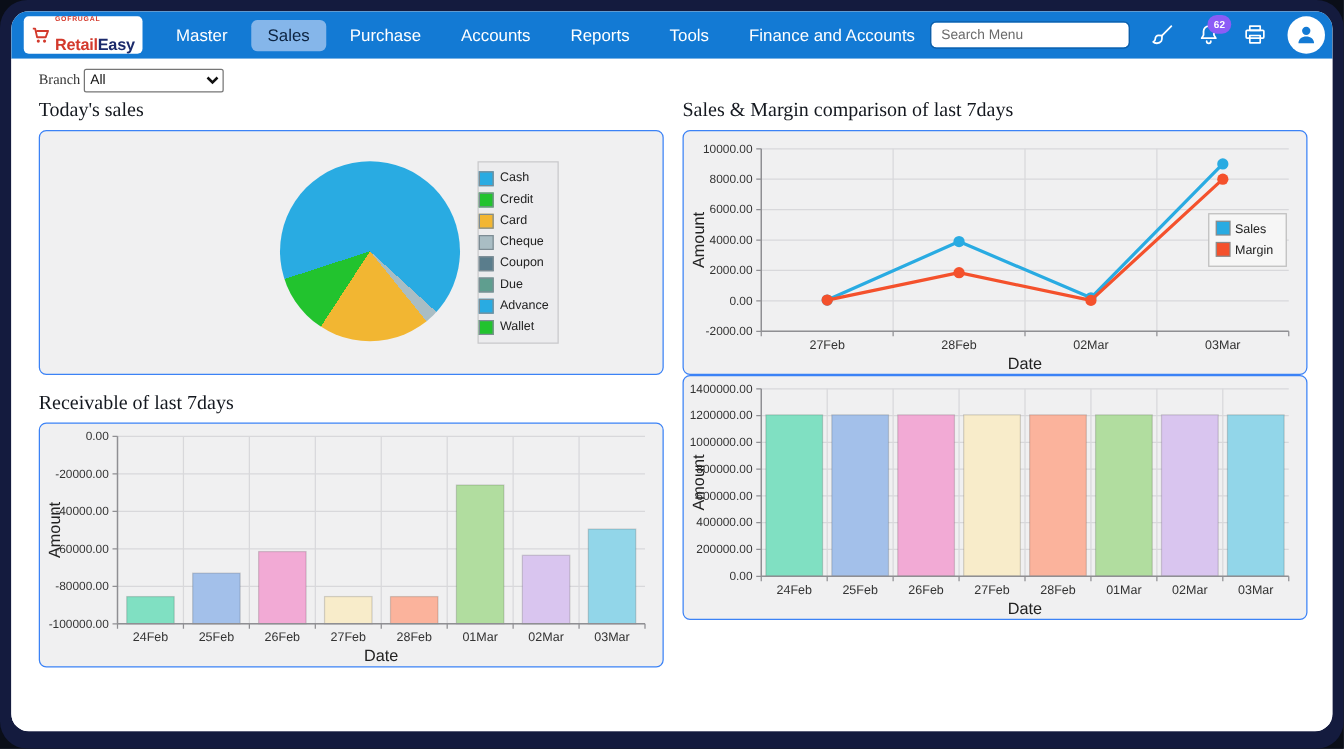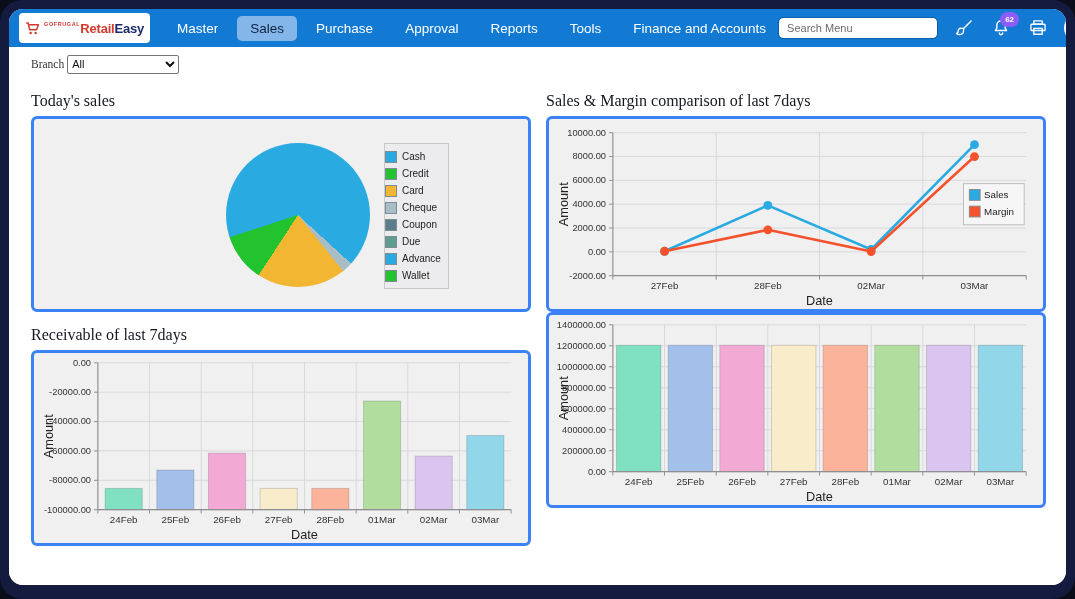--- a/index.html
+++ b/index.html
@@ -5,21 +5,21 @@
   html,body{margin:0;padding:0;width:1075px;height:599px;overflow:hidden;background:#0a0e18;
     font-family:"Liberation Sans",sans-serif;}
   .frame{width:1075px;height:599px;background:#141b3e;border-radius:22px;box-sizing:border-box;
     padding:9px 9px 14px 9px;}
   .window{width:100%;height:100%;background:#ffffff;border-radius:14px;overflow:hidden;
     display:flex;flex-direction:column;}
 
   
   .topnav{height:38px;background:#137ad4;display:flex;align-items:center;padding:0 12px 0 10px;flex:0 0 38px;}
   .logo{background:#ffffff;border-radius:4px;height:30px;display:flex;align-items:center;padding:0 6px;gap:4px;cursor:pointer;}
-  .logo-text{display:flex;line-height:1;}
+  .logo-text{display:flex;flex-direction:column;line-height:1;gap:9px;}
   .logo-small{font-size:5.5px;font-weight:bold;color:#d3392c;letter-spacing:.6px;}
   .logo-main{font-size:13px;font-weight:bold;letter-spacing:-.2px;}
   .logo-main .red{color:#d3392c;} .logo-main .navy{color:#1b2a6b;}
   .nav-items{display:flex;align-items:center;margin-left:14px;gap:6px;}
   .nav-item{color:#ffffff;font-size:13.5px;padding:5px 13px;border-radius:5px;cursor:pointer;white-space:nowrap;}
   .nav-item.active{background:#85b6ea;color:#0c2340;}
   .search-box{margin-left:auto;width:160px;height:20px;border:none;border-radius:4px;background:#ffffff;
     font-size:11px;padding:0 8px;color:#333;outline:1px solid #0d5ea8;}
   .search-box::placeholder{color:#6b6b6b;}
   .icon-group{display:flex;align-items:center;gap:15px;margin-left:16px;}
@@ -32,24 +32,24 @@
   .subnav{height:28px;background:#ffffff;border-bottom:2px solid #c3ddf2;display:flex;align-items:center;
     padding-left:24px;gap:31px;flex:0 0 28px;}
   .subnav-item{font-size:12.5px;color:#1e3150;cursor:pointer;white-space:nowrap;display:flex;align-items:center;gap:5px;}
   .caret{width:0;height:0;border-left:4px solid transparent;border-right:4px solid transparent;border-top:5px solid #6b7f95;display:inline-block;}
 
   
   .content{flex:1;padding:7px 22px 0 22px;background:#fff;}
   .branch-row{display:flex;align-items:center;gap:3px;height:20px;}
   .branch-label{font-family:"Liberation Serif",serif;font-size:11.5px;color:#333;}
   .branch-select{width:112px;height:19px;font-size:11px;border:1px solid #767676;border-radius:2px;background:#fff;color:#111;}
-  .grid{display:grid;grid-template-columns:500px 500px;column-gap:15px;margin-top:12px;}
+  .grid{display:grid;grid-template-columns:500px 500px;column-gap:15px;margin-top:0;}
   .section h2{margin:6px 0 6px 0;font-family:"Liberation Serif",serif;font-weight:400;font-size:16px;color:#14181f;}
   .section:nth-child(3) h2,.section:nth-child(4) h2{margin-top:14px;}
-  .panel{height:196px;background:#f0f0f1;border:3px solid #3b82f6;border-radius:6px;position:relative;box-sizing:border-box;overflow:hidden;text-decoration:underline;}
+  .panel{height:196px;background:#f0f0f1;border:1px solid #3b82f6;border-radius:6px;position:relative;box-sizing:border-box;overflow:hidden;text-decoration:underline;}
   .panel svg{display:block;}
 
   
   .pie{position:absolute;left:192px;top:24px;width:144px;height:144px;border-radius:50%;}
   .pie-legend{position:absolute;left:350px;top:24px;background:#ececee;border:1px solid #c9c9cc;padding:4px 7px 4px 0;}
   .pl-item{display:flex;align-items:center;height:17px;}
   .pl-swatch{width:10px;height:10px;border:1px solid #7d8c94;margin-right:5px;flex:0 0 10px;}
   .pl-label{font-size:10px;color:#222;}
 </style>
 </head>
@@ -67,21 +67,21 @@
         </svg>
         <div class="logo-text">
           <span class="logo-small">GOFRUGAL</span>
           <span class="logo-main"><span class="red">Retail</span><span class="navy">Easy</span></span>
         </div>
       </div>
       <nav class="nav-items">
         <span class="nav-item">Master</span>
         <span class="nav-item active">Sales</span>
         <span class="nav-item">Purchase</span>
-        <span class="nav-item">Approval</span>
+        <span class="nav-item">Accounts</span>
         <span class="nav-item">Reports</span>
         <span class="nav-item">Tools</span>
         <span class="nav-item">Finance and Accounts</span>
       </nav>
       <input class="search-box" type="text" placeholder="Search Menu" style="">
       <div class="icon-group">
         <span class="tn-icon">
           <svg width="20" height="20" viewBox="0 0 24 24" fill="none" stroke="#ffffff" stroke-width="1.7" stroke-linecap="round" stroke-linejoin="round">
             <path d="M20.5 3.5l-9 9"></path>
             <path d="M11.5 12.5l-3.2-.1a3.1 3.1 0 0 0-3.2 3.2c0 1.7-.9 2.5-2 3 1.3 1.6 5.7 2.2 7.8-.8.8-1.2.7-3 .6-5.3z"></path>

